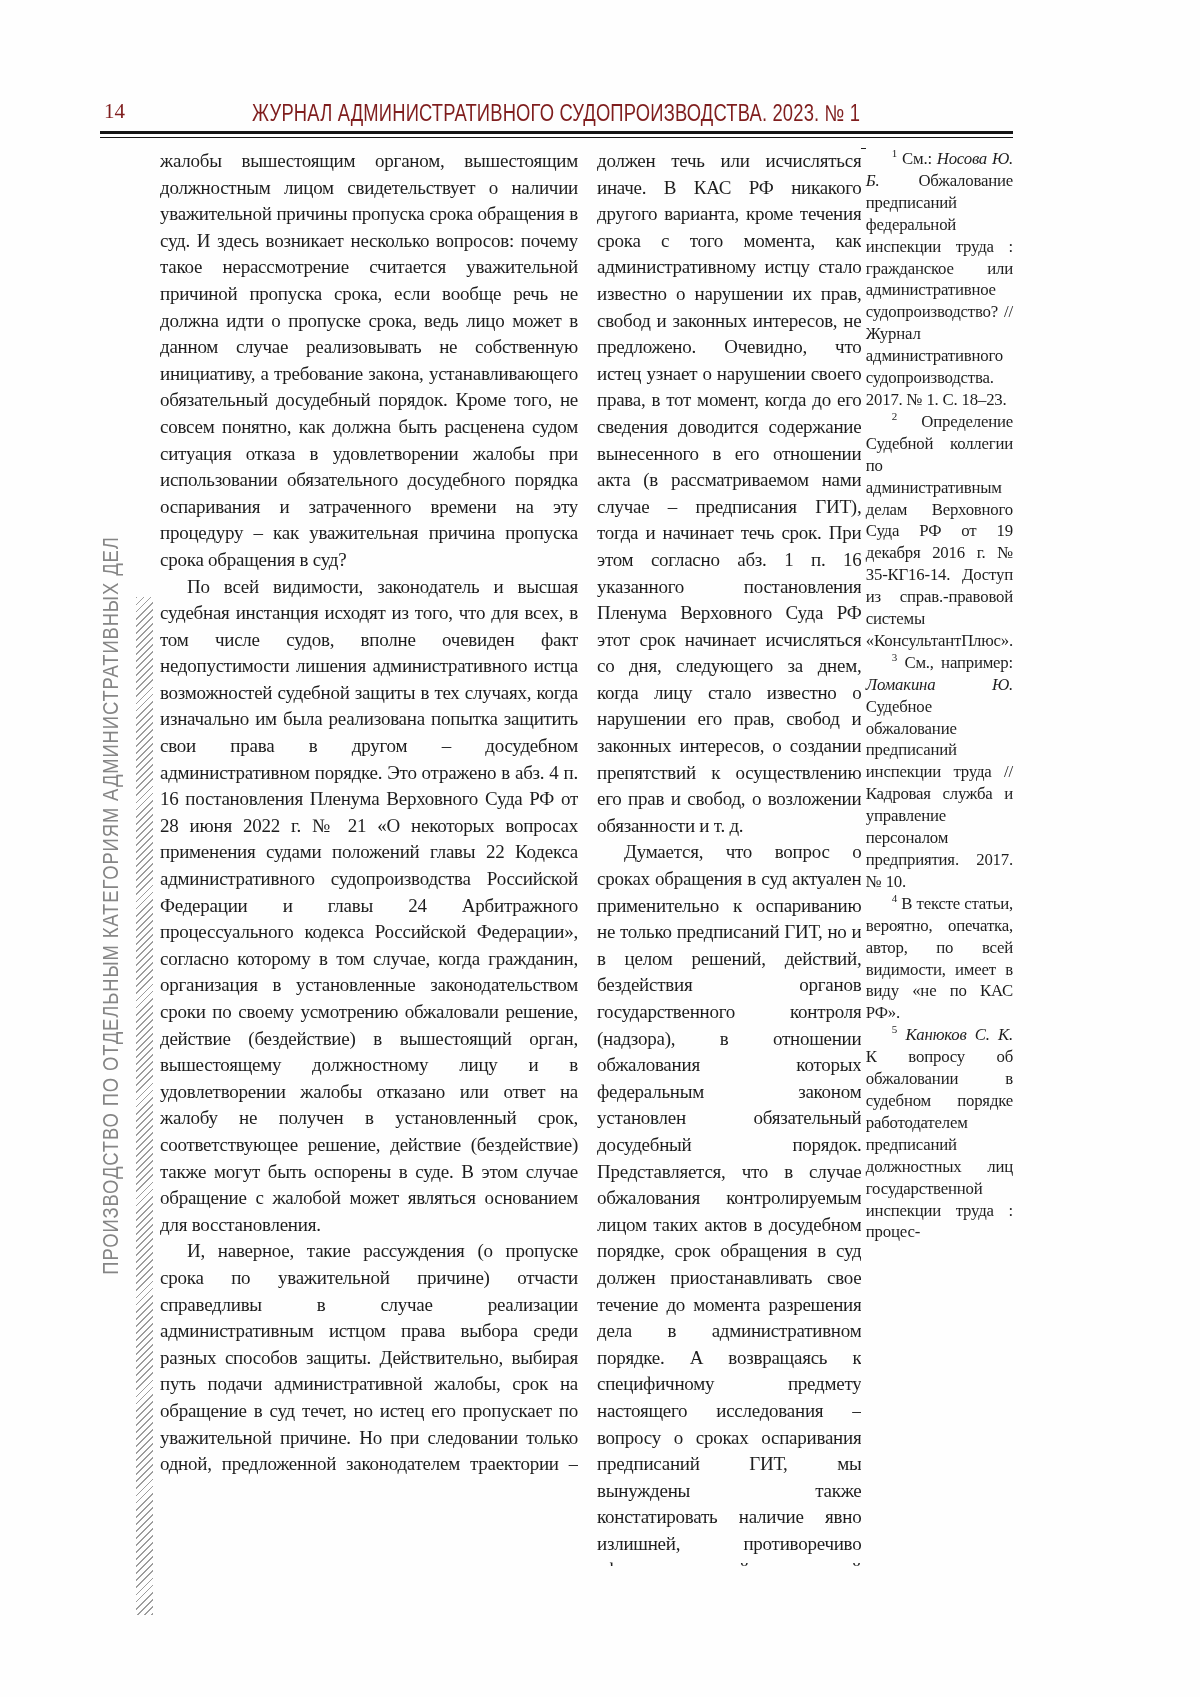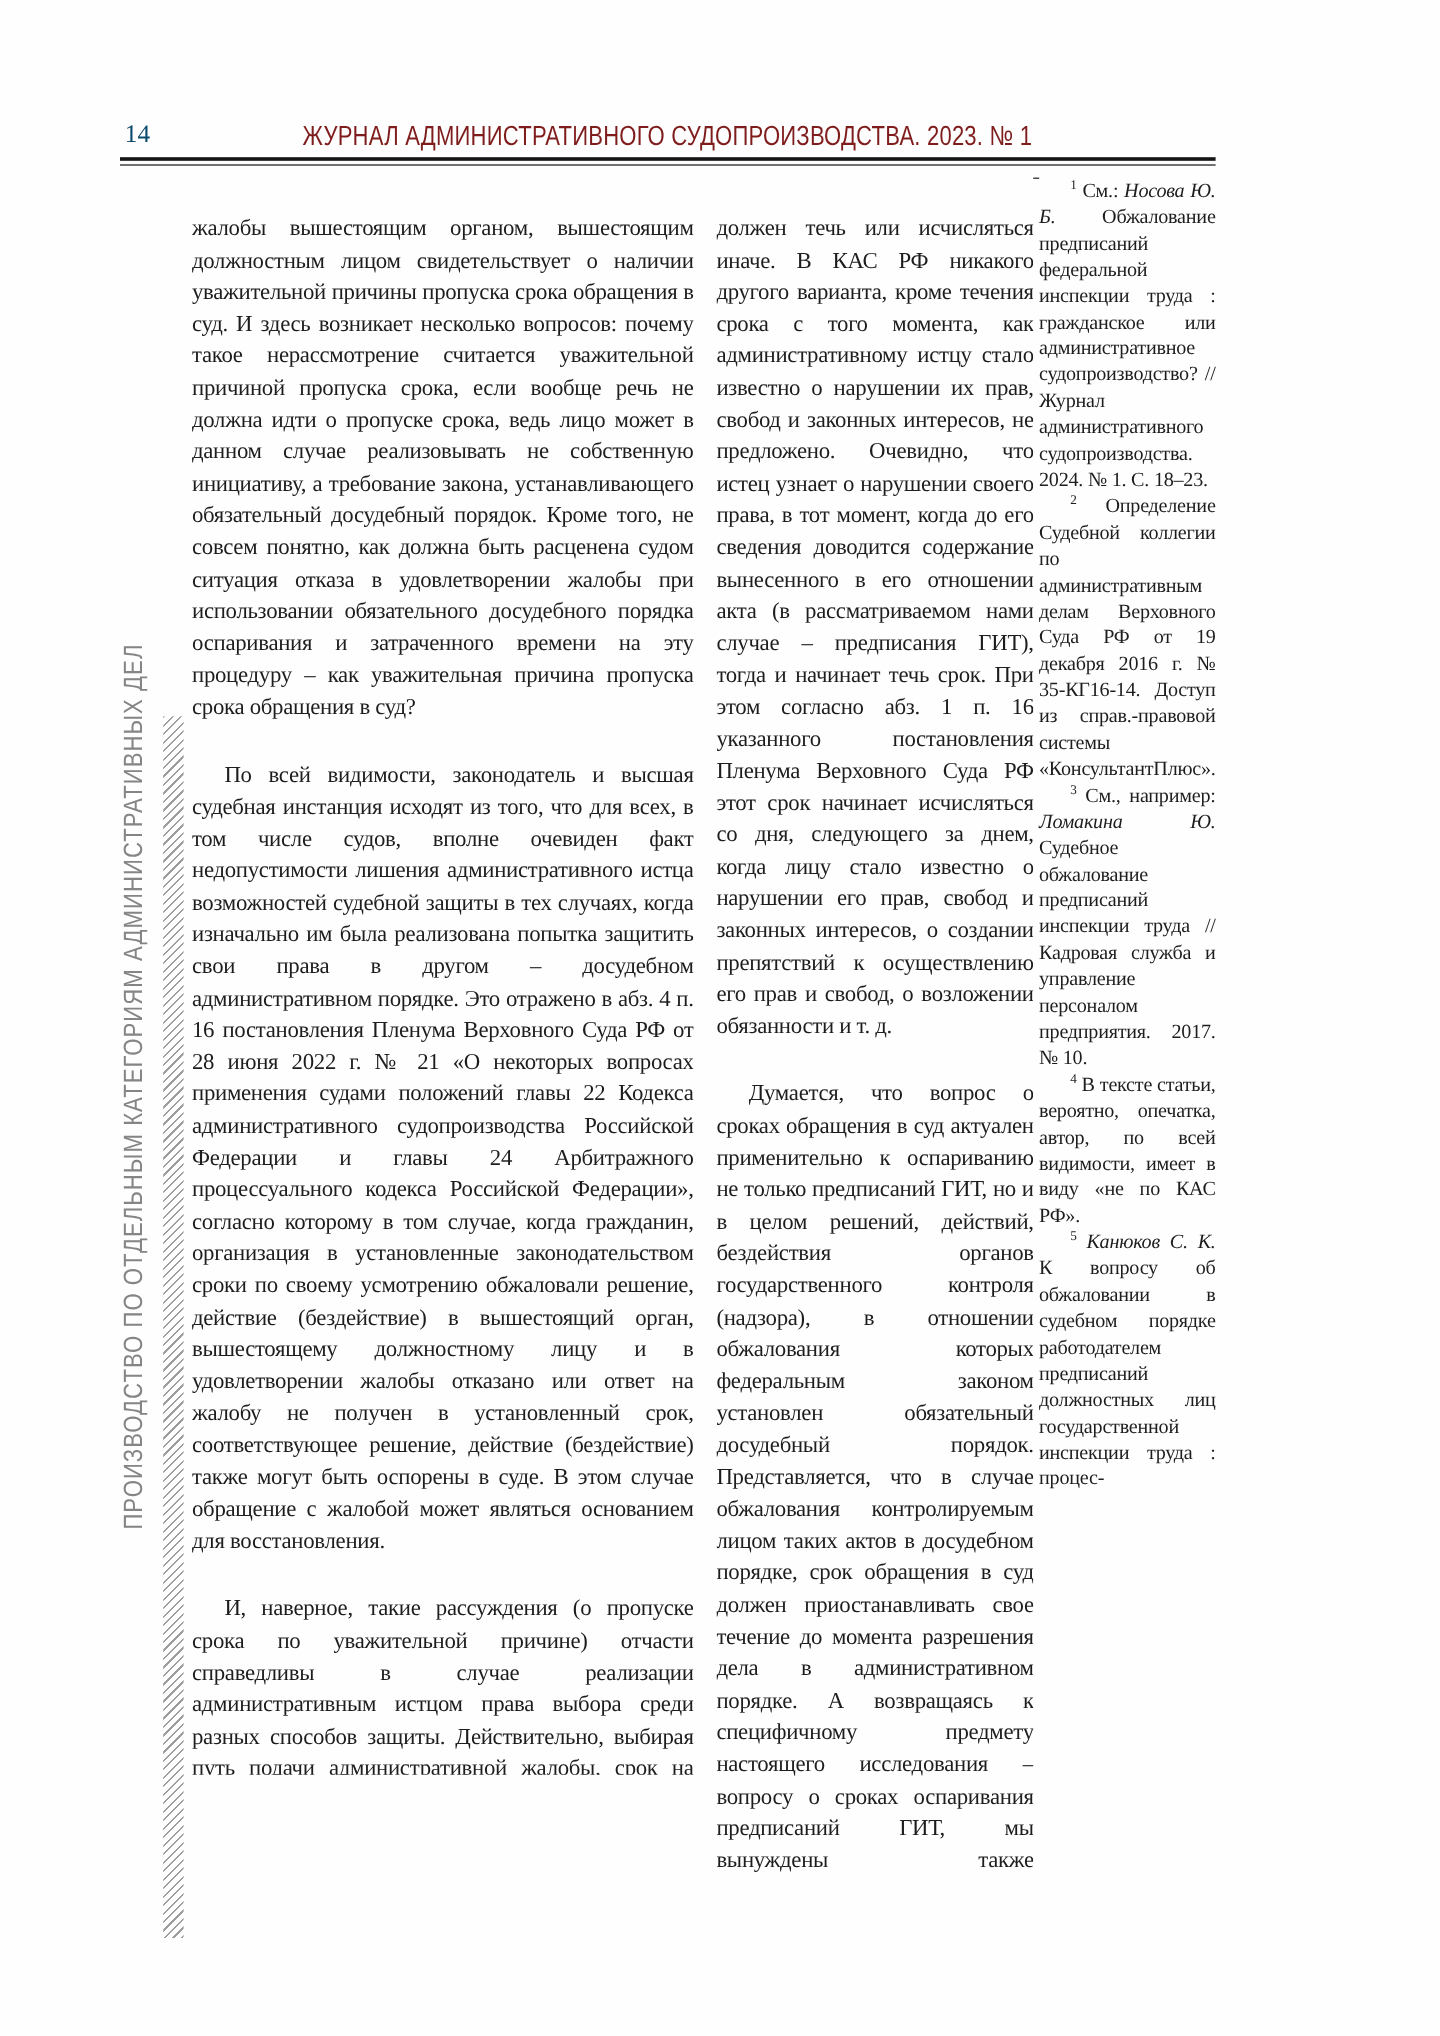--- a/index.html
+++ b/index.html
@@ -3,39 +3,39 @@
 <meta charset="utf-8">
 <style>
   html,body{margin:0;padding:0;}
   body{
     width:1200px;height:1697px;position:relative;overflow:hidden;
     background:#fefefe;color:#1d1d1d;
     font-family:"Liberation Serif",serif;
   }
   p{margin:0;}
   
-  .hdr-num{position:absolute;left:104px;top:99px;font-size:21px;color:#0c4a6e;text-align:center;}
+  .hdr-num{position:absolute;left:104px;top:99px;font-size:21px;color:#7f1d1d;text-align:center;}
   .hdr-title{position:absolute;left:100px;top:100px;width:913px;text-align:center;
     font-family:"Liberation Sans",sans-serif;font-size:23px;color:#7f1d1d;white-space:nowrap;}
   .cond{display:inline-block;transform:scaleX(0.80);transform-origin:center;letter-spacing:0.2px;}
   .rule{position:absolute;left:100px;top:131px;width:913px;height:2.6px;
     border-top:3.2px solid #151515;border-bottom:1.6px solid #151515;}
   
   .side-label{position:absolute;left:-263px;top:946px;width:760px;height:38px;
     transform:rotate(-90deg);transform-origin:center;text-align:center;
     font-family:"Liberation Sans",sans-serif;font-size:22px;color:#858585;white-space:nowrap;}
   .cond2{display:inline-block;transform:scaleX(0.84);transform-origin:center;letter-spacing:1px;}
   .hatch{position:absolute;left:136px;top:597px;width:17px;height:1018px;
     background:repeating-linear-gradient(135deg,#9d9d9d 0 1.3px,transparent 1.3px 5px);}
   
   .left-col{position:absolute;left:160px;top:148px;width:418px;height:1331px;overflow:hidden;}
   .right-col{position:absolute;left:597px;top:148px;width:416px;height:1418px;
     display:flex;}
   .right-paras{flex:1 1 auto;overflow:hidden;}
-  .bp{font-size:19px;line-height:26.6px;text-align:justify;letter-spacing:-0.25px;hyphens:auto;margin-top:30px;}
+  .bp{font-size:19px;line-height:26.6px;text-align:justify;letter-spacing:-0.25px;hyphens:auto;}
   .ind{text-indent:27px;}
   
   .fn-sep{width:133px;border-top:1.8px solid #1d1d1d;margin:0 0 11px 0;}
   .fn{font-size:16.8px;line-height:21.9px;text-align:justify;text-indent:26px;
     letter-spacing:-0.2px;hyphens:auto;}
   .fn sup{font-size:11px;line-height:0;}
   .fn i{}
 </style>
 </head>
 <body>
@@ -57,19 +57,19 @@
     <p class="bp ind">И, наверное, такие рассуждения (о пропуске срока по уважительной причине) отчасти справедливы в случае реализации административным истцом права выбора среди разных способов защиты. Действительно, выбирая путь подачи административной жалобы, срок на обращение в суд течет, но истец его пропускает по уважительной причине. Но при следовании только одной, предложенной законодателем траектории – обжаловании сначала в досудебном порядке, и только потом – обращении в суд с административным исковым заявлением, истец не пропускает срок обращения в суд, этот срок</p>
   </div>
 
 <div class="right-col">
   <div class="right-paras">
       <p class="bp">должен течь или исчисляться иначе. В КАС РФ никакого другого варианта, кроме течения срока с того момента, как административному истцу стало известно о нарушении их прав, свобод и законных интересов, не предложено. Очевидно, что истец узнает о нарушении своего права, в тот момент, когда до его сведения доводится содержание вынесенного в его отношении акта (в рассматриваемом нами случае – предписания ГИТ), тогда и начинает течь срок. При этом согласно абз. 1 п. 16 указанного постановления Пленума Верховного Суда РФ этот срок начинает исчисляться со дня, следующего за днем, когда лицу стало известно о нарушении его прав, свобод и законных интересов, о создании препятствий к осуществлению его прав и свобод, о возложении обязанности и т. д.</p>
       <p class="bp ind">Думается, что вопрос о сроках обращения в суд актуален применительно к оспариванию не только предписаний ГИТ, но и в целом решений, действий, бездействия органов государственного контроля (надзора), в отношении обжалования которых федеральным законом установлен обязательный досудебный порядок. Представляется, что в случае обжалования контролируемым лицом таких актов в досудебном порядке, срок обращения в суд должен приостанавливать свое течение до момента разрешения дела в административном порядке. А возвращаясь к специфичному предмету настоящего исследования – вопросу о сроках оспаривания предписаний ГИТ, мы вынуждены также констатировать наличие явно излишней, противоречиво сформулированной и создающей для судов известные сложности применения, а для работодателей – непреодолимые барьеры для защиты нарушенных прав, нормы о десятидневном сроке судебного обжалования, которую следует исключить из содержания ст. 357 ТК РФ.</p>
     </div>
   <div class="fn-sep"></div>
   <div class="footnotes">
-      <p class="fn"><sup>1</sup> <span>См.: </span><i>Носова Ю. Б.</i><span> Обжалование предписаний федеральной инспекции труда : гражданское или административное судопроизводство? // Журнал административного судопроизводства. 2024. № 1. С. 18–23.</span></p>
+      <p class="fn"><sup>1</sup> <span>См.: </span><i>Носова Ю. Б.</i><span> Обжалование предписаний федеральной инспекции труда : гражданское или административное судопроизводство? // Журнал административного судопроизводства. 2017. № 1. С. 18–23.</span></p>
       <p class="fn"><sup>2</sup> <span>Определение Судебной коллегии по административным делам Верховного Суда РФ от 19 декабря 2016 г. № 35-КГ16-14. Доступ из справ.-правовой системы «КонсультантПлюс».</span></p>
       <p class="fn"><sup>3</sup> <span>См., например: </span><i>Ломакина Ю.</i><span> Судебное обжалование предписаний инспекции труда // Кадровая служба и управление персоналом предприятия. 2017. № 10.</span></p>
       <p class="fn"><sup>4</sup> <span>В тексте статьи, вероятно, опечатка, автор, по всей видимости, имеет в виду «не по КАС РФ».</span></p>
       <p class="fn"><sup>5</sup> <i>Канюков С. К.</i><span> К вопросу об обжаловании в судебном порядке работодателем предписаний должностных лиц государственной инспекции труда : процес-</span></p>
     </div>
 </div>
 
 </body></html>

